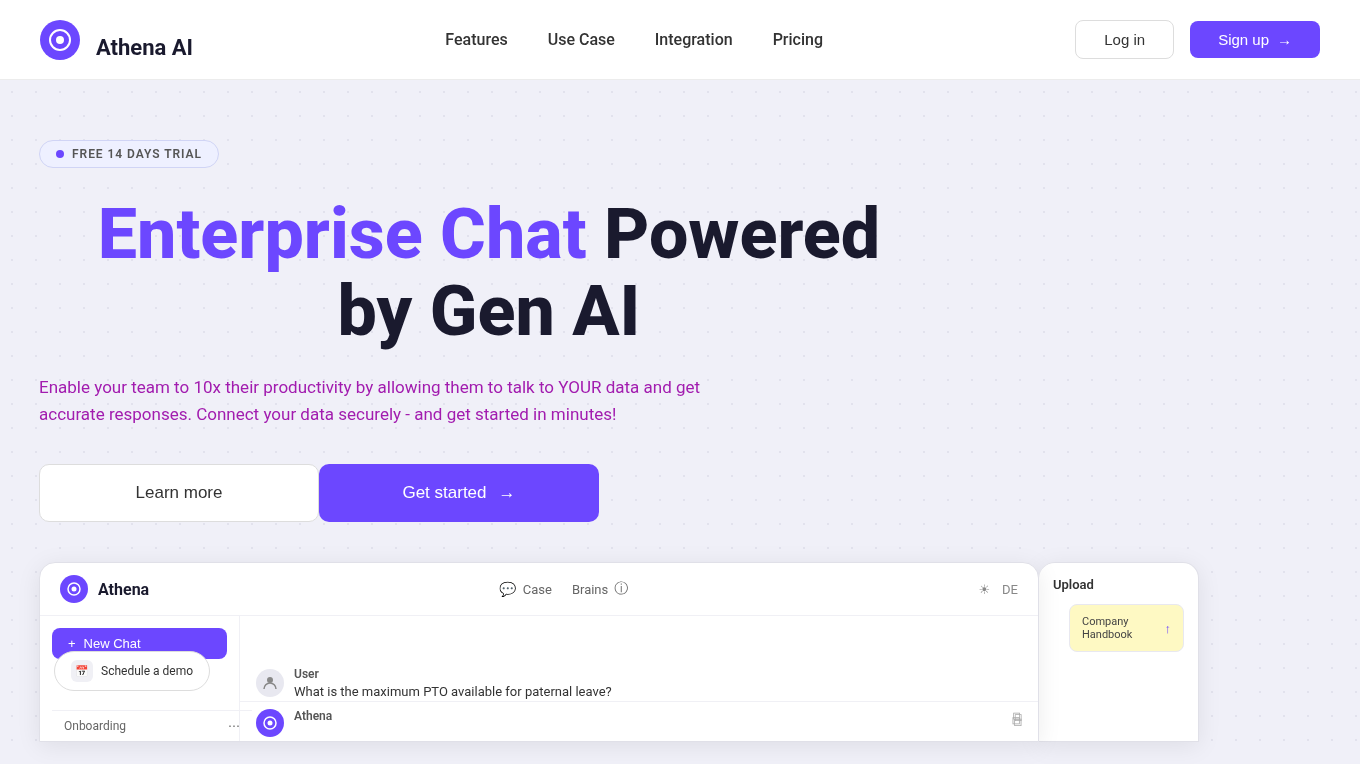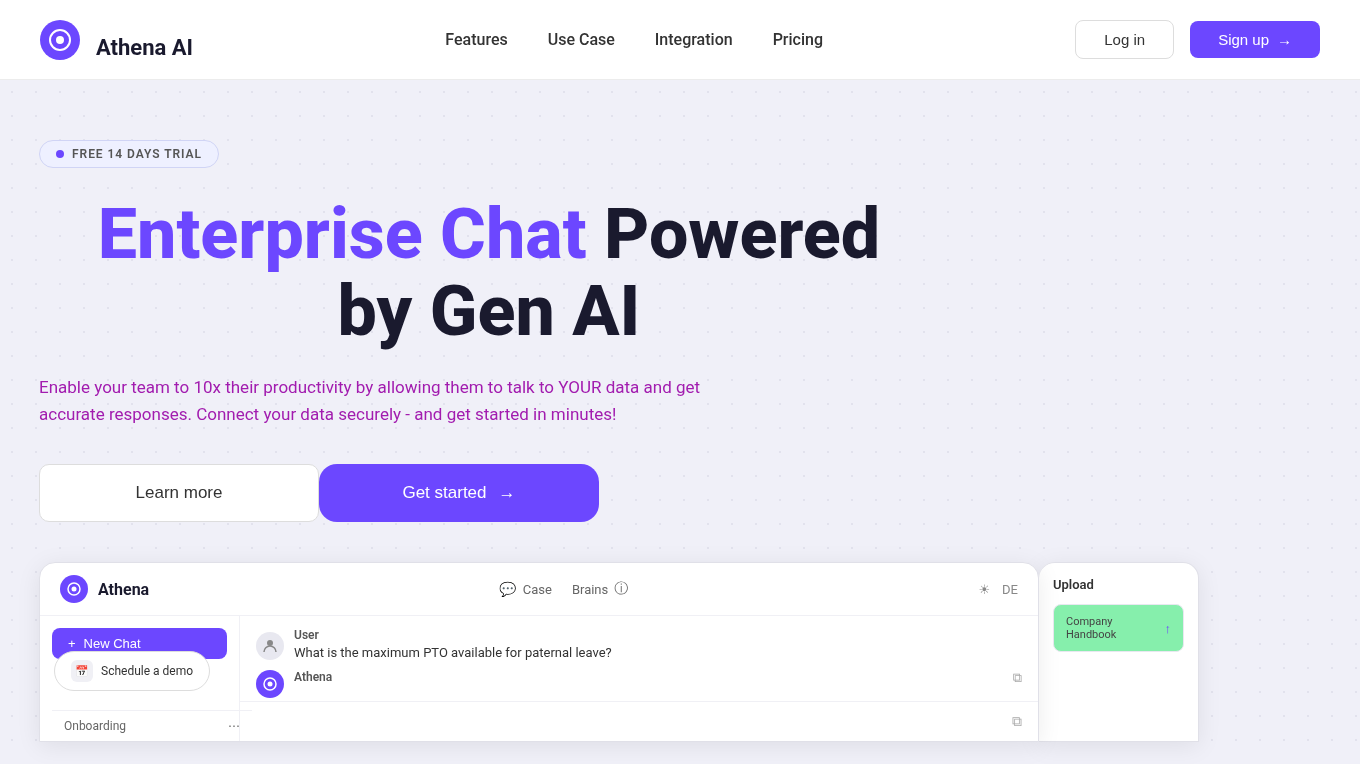--- a/index.html
+++ b/index.html
@@ -162,21 +162,21 @@
       cursor: pointer;
       min-width: 280px;
       text-align: center;
     }
 
     .btn-get-started {
       padding: 18px 60px;
       background: #6c47ff;
       color: white;
       border: none;
-      border-radius: 18px;
+      border-radius: 10px;
       font-size: 17px;
       font-weight: 500;
       cursor: pointer;
       display: flex;
       align-items: center;
       gap: 12px;
       min-width: 280px;
       justify-content: center;
     }
 
@@ -313,22 +313,23 @@
     .chat-main {
       flex: 1;
       padding: 12px 16px;
       display: flex;
       flex-direction: column;
       gap: 10px;
     }
 
     .user-message {
       display: flex;
-      align-items: flex-end;
+      align-items: center;
       gap: 10px;
+      margin-top: 39px;
     }
 
     .user-avatar {
       width: 28px;
       height: 28px;
       background: #e8e8f0;
       border-radius: 50%;
       display: flex;
       align-items: center;
       justify-content: center;
@@ -396,29 +397,30 @@
     }
 
     .upload-title {
       font-size: 13px;
       font-weight: 600;
       color: #333;
       margin-bottom: 12px;
     }
 
     .upload-file-item {
-      background: #86efac;
+      background: #fef9c3;
       border-radius: 8px;
       padding: 10px 12px;
       font-size: 12px;
       color: #333;
       display: flex;
       align-items: center;
       justify-content: space-between;
       border: 1px solid #e8e8f0;
+      margin-left: 16px;
     }
 
     .upload-file-name {
       font-size: 11px;
       color: #444;
     }
 
     .upload-icon {
       color: #6c47ff;
       font-size: 13px;

